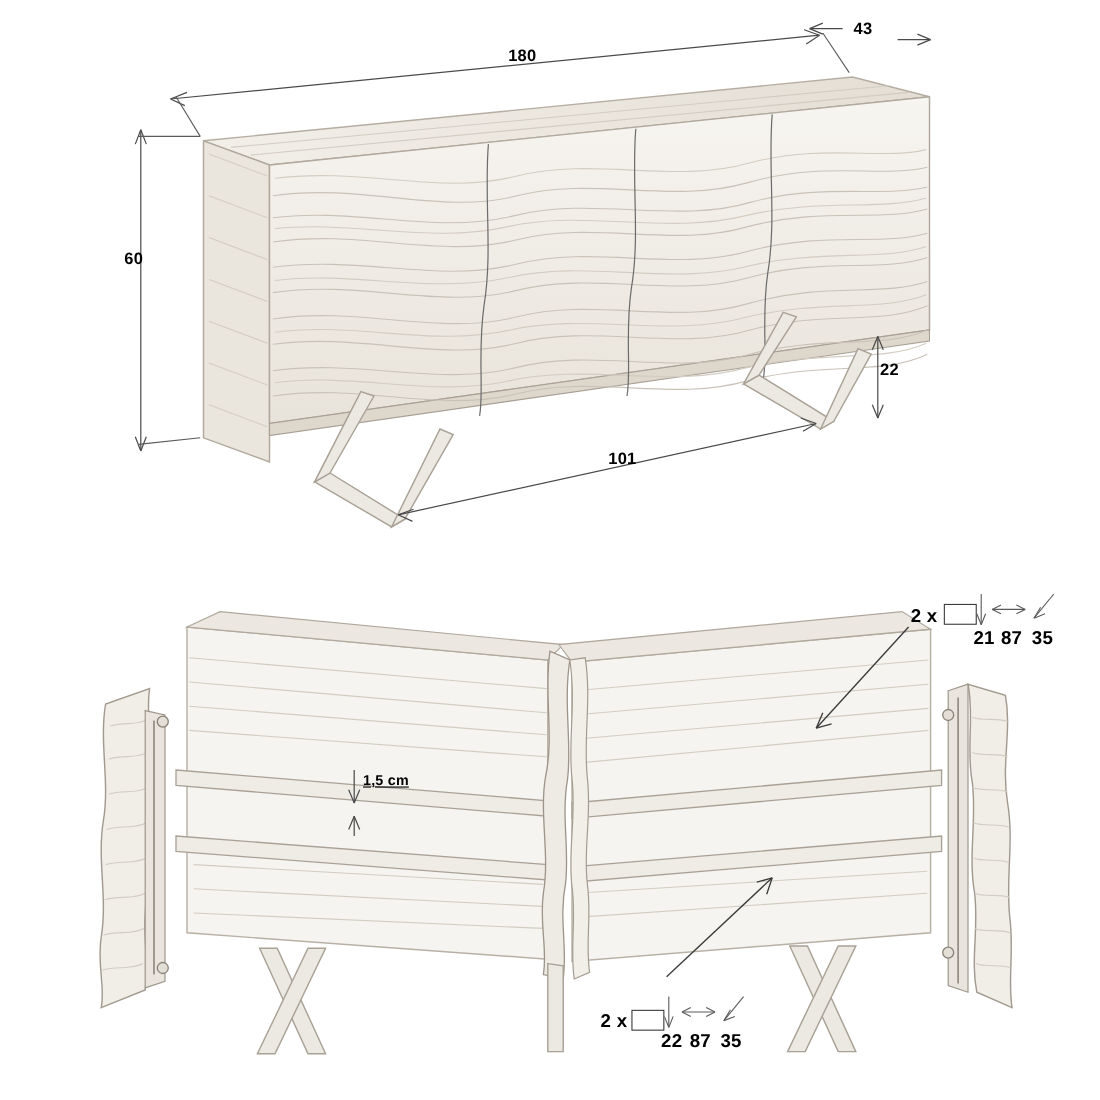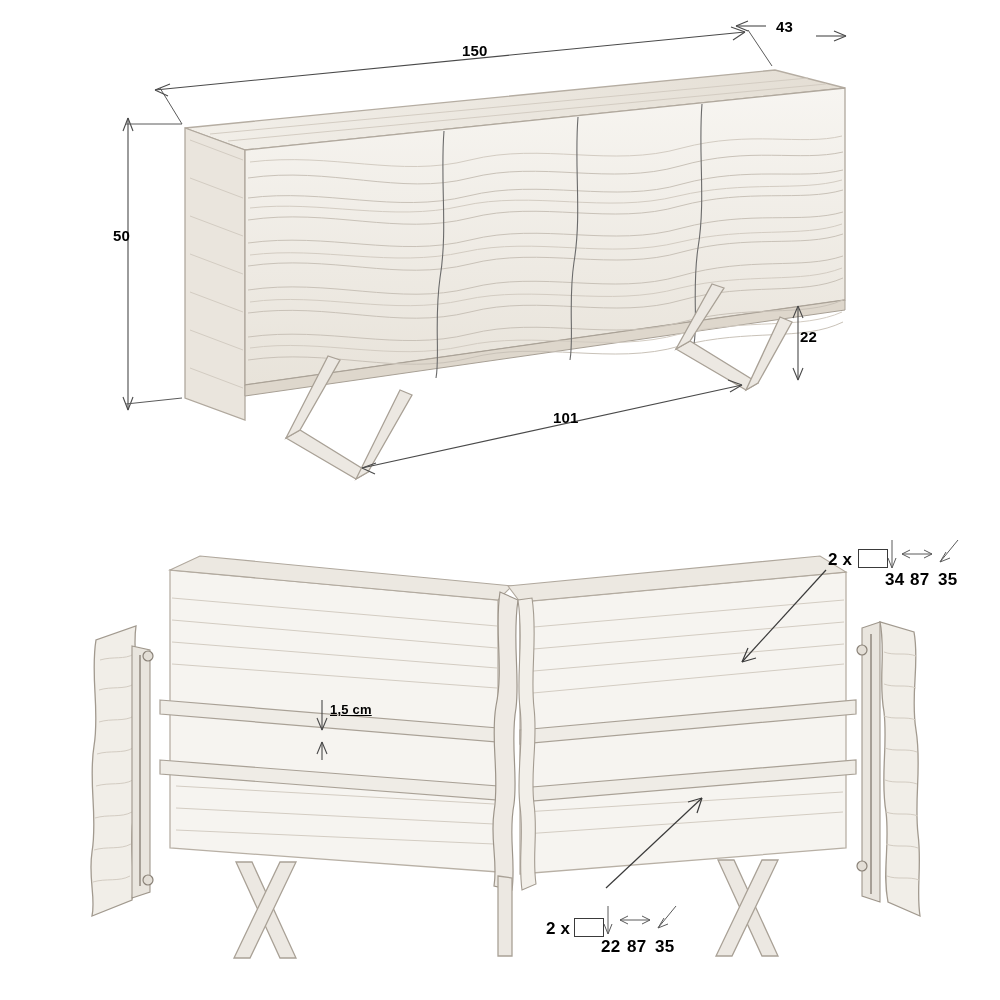--- a/index.html
+++ b/index.html
@@ -164,23 +164,23 @@
       <path d="M798,380 L793,368 M798,380 L803,368"></path>
     </g>
 
     <g class="dimline">
       <path d="M362,468 L742,385"></path>
       <path d="M362,468 L376,463 M362,468 L375,474"></path>
       <path d="M742,385 L728,380 M742,385 L730,392"></path>
     </g>
   </svg>
 
-  <div class="dimtext" style="left:462px; top:42px;">150</div>
+  <div class="dimtext" style="left:462px; top:42px;">180</div>
   <div class="dimtext" style="left:776px; top:18px;">43</div>
-  <div class="dimtext" style="left:113px; top:227px;">50</div>
+  <div class="dimtext" style="left:113px; top:227px;">60</div>
   <div class="dimtext" style="left:800px; top:328px;">22</div>
   <div class="dimtext" style="left:553px; top:409px;">101</div>
 
   <svg class="layer" viewBox="0 0 1000 1000">
 
     <polygon points="170,570 498,600 498,872 170,848" fill="#f6f4f0" stroke="#b8b0a5" stroke-width="1.3"></polygon>
     <polygon points="520,602 846,572 846,848 520,874" fill="#f6f4f0" stroke="#b8b0a5" stroke-width="1.3"></polygon>
 
     <polygon points="170,570 200,556 512,586 498,600" fill="#ece8e1" stroke="#b0a89d" stroke-width="1.1"></polygon>
     <polygon points="520,602 508,586 820,556 846,572" fill="#ece8e1" stroke="#b0a89d" stroke-width="1.1"></polygon>
@@ -293,21 +293,21 @@
       <path d="M650,920 L642,916 M650,920 L642,924"></path>
       <path d="M658,928 L676,906"></path>
       <path d="M658,928 L664,918 M658,928 L668,924"></path>
     </g>
   </svg>
 
   <div class="dimtext small" style="left:330px; top:702px;text-decoration:underline;">1,5 cm</div>
 
   <div class="dimtext tiny" style="left:828px; top:550px;">2 x</div>
   <div class="box-icon" style="left:858px; top:549px; width:28px; height:17px;"></div>
-  <div class="dimtext tiny" style="left:885px; top:570px;">34</div>
+  <div class="dimtext tiny" style="left:885px; top:570px;">21</div>
   <div class="dimtext tiny" style="left:910px; top:570px;">87</div>
   <div class="dimtext tiny" style="left:938px; top:570px;">35</div>
 
   <div class="dimtext tiny" style="left:546px; top:919px;">2 x</div>
   <div class="box-icon" style="left:574px; top:918px; width:28px; height:17px;"></div>
   <div class="dimtext tiny" style="left:601px; top:937px;">22</div>
   <div class="dimtext tiny" style="left:627px; top:937px;">87</div>
   <div class="dimtext tiny" style="left:655px; top:937px;">35</div>
 
 </div>

